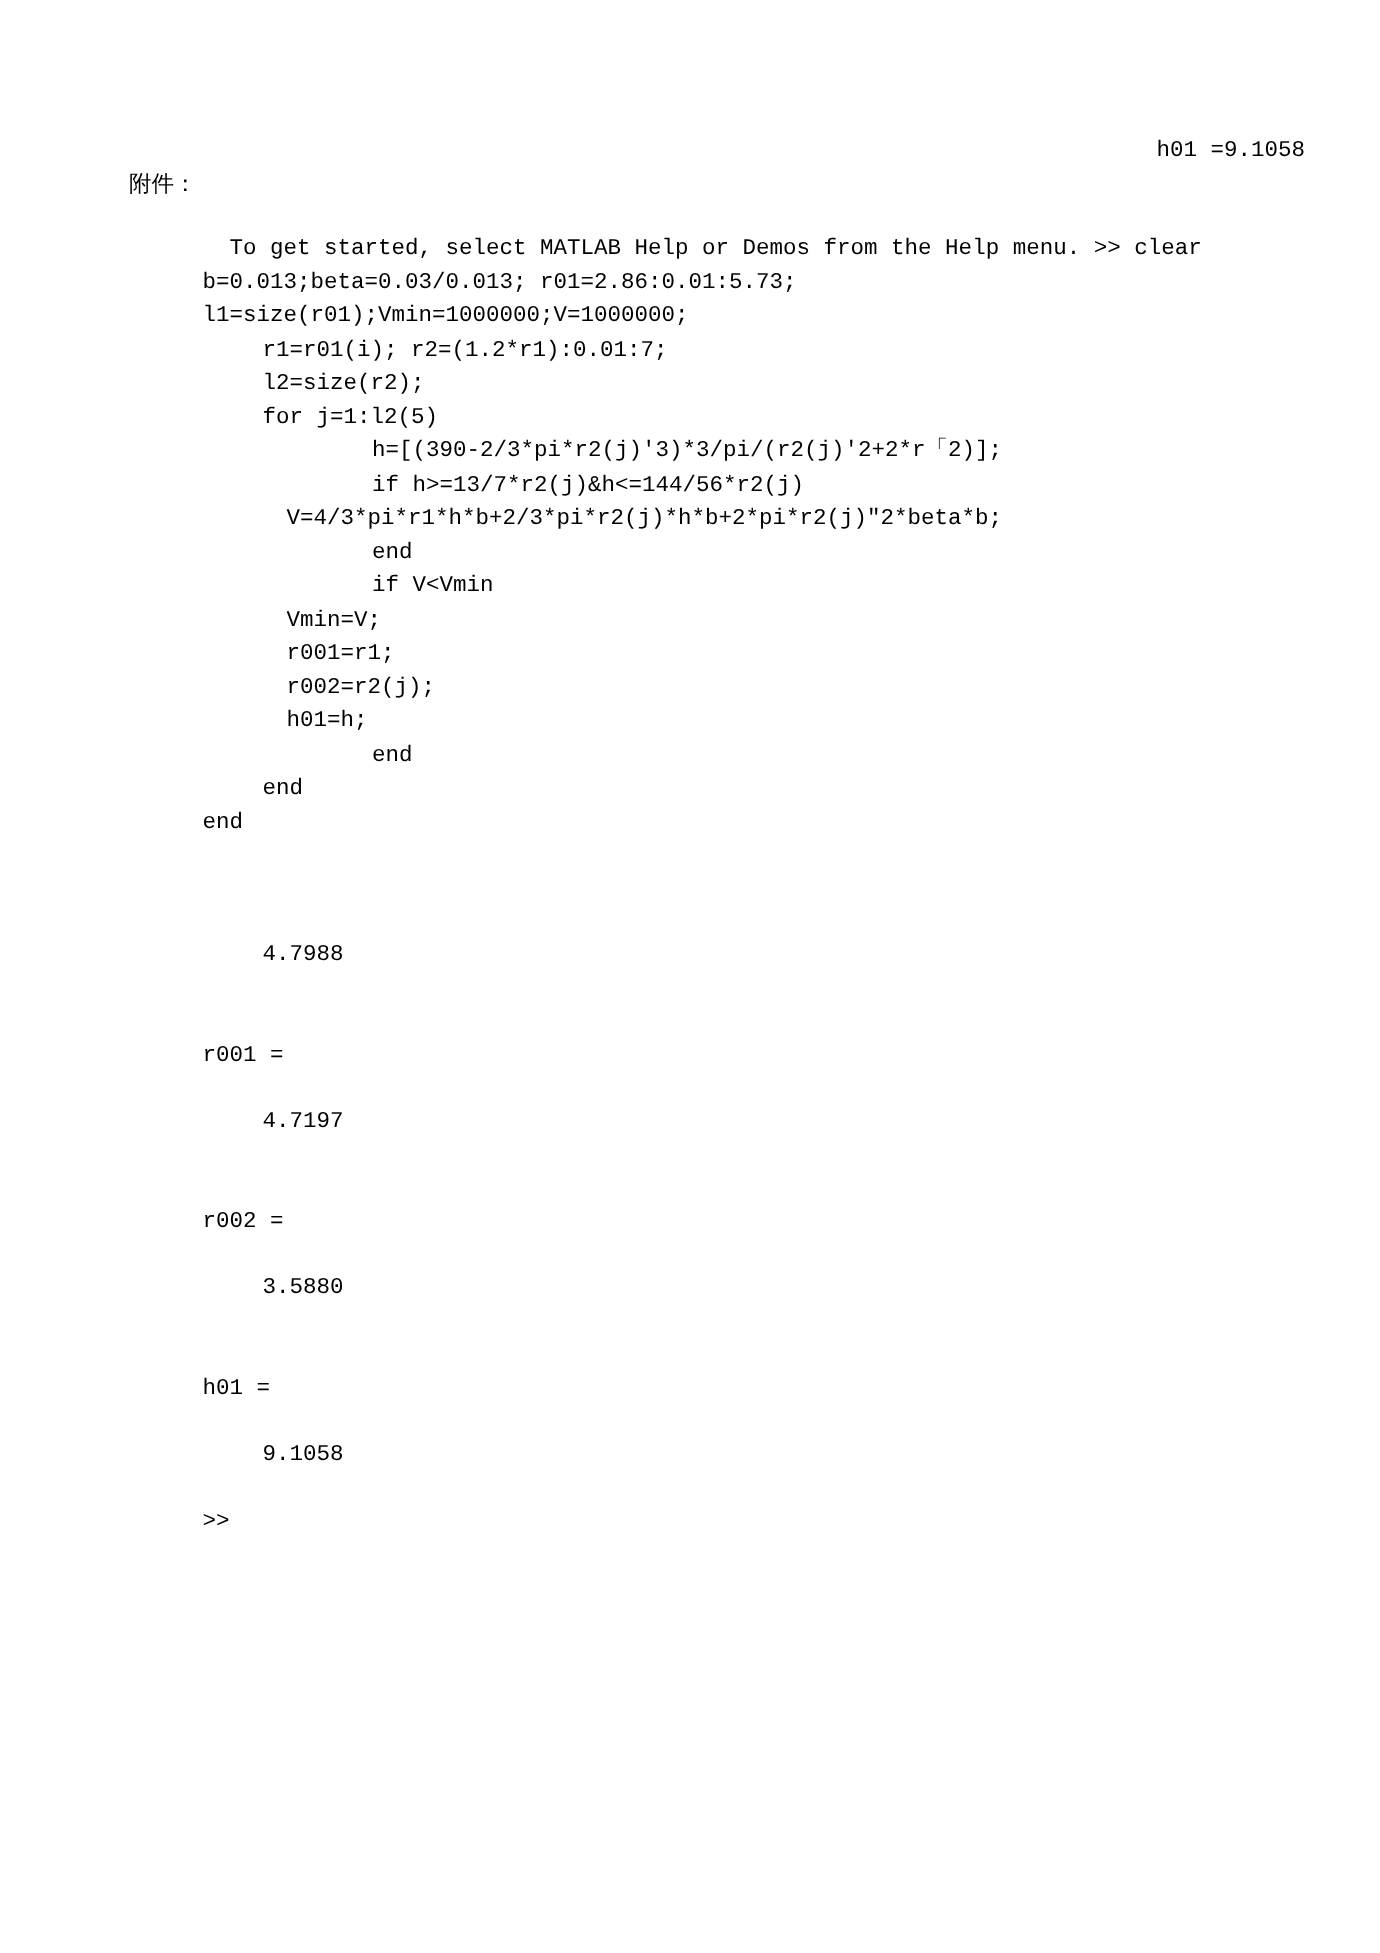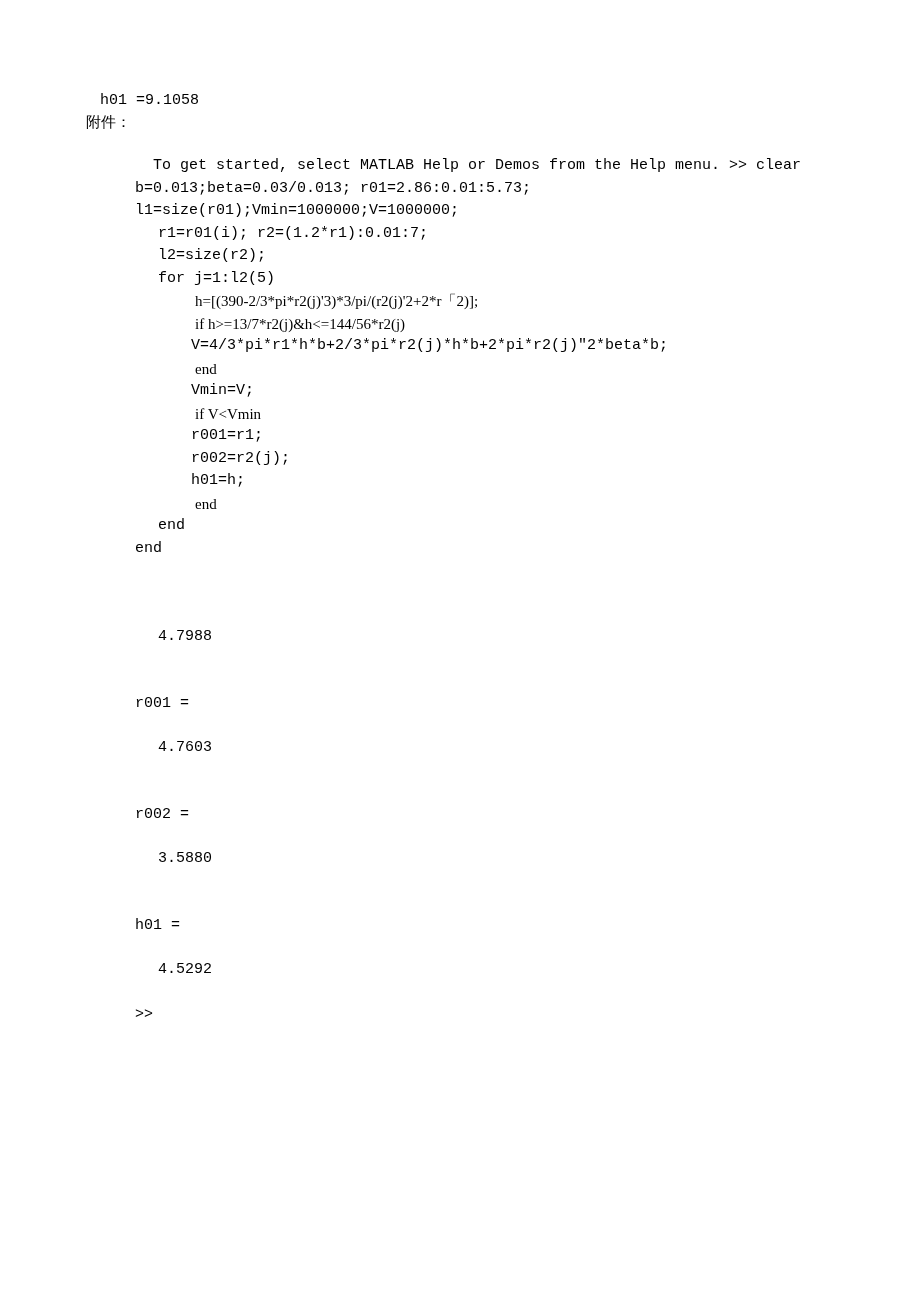--- a/index.html
+++ b/index.html
@@ -14,38 +14,38 @@
       color: #000000;
       line-height: 1.5;
       padding: 90px 50px 50px 100px;
       width: 920px;
     }
     .line {
       white-space: pre;
     }
     .header-line {
       margin-left: 0;
+      text-align: right;
     }
     .appendix-label {
       margin-left: -50px;
       padding-left: 36px;
     }
     .code-block {
       margin-left: 35px;
       margin-top: 20px;
     }
     .indent-0 {
       margin-left: 0;
     }
     .indent-1 {
-      margin-left: 23px;
+      margin-left: 40px;
     }
     .indent-2 {
-      margin-left: 60px;
-      font-family: Liberation Serif, serif;
+      margin-left: 113px;
     }
     .indent-3 {
       margin-left: 56px;
     }
     .blank-line {
       height: 22px;
     }
     .blank-line-2 {
       height: 44px;
     }
@@ -61,44 +61,44 @@
     <div class="line">  To get started, select MATLAB Help or Demos from the Help menu. &gt;&gt; clear</div>
     <div class="line indent-0">b=0.013;beta=0.03/0.013; r01=2.86:0.01:5.73;</div>
     <div class="line indent-0">l1=size(r01);Vmin=1000000;V=1000000;</div>
     <div class="line indent-1">r1=r01(i); r2=(1.2*r1):0.01:7;</div>
     <div class="line indent-1">l2=size(r2);</div>
     <div class="line indent-1">for j=1:l2(5)</div>
     <div class="line indent-2">h=[(390-2/3*pi*r2(j)'3)*3/pi/(r2(j)'2+2*r「2)];</div>
     <div class="line indent-2">if h&gt;=13/7*r2(j)&amp;h&lt;=144/56*r2(j)</div>
     <div class="line indent-3">V=4/3*pi*r1*h*b+2/3*pi*r2(j)*h*b+2*pi*r2(j)"2*beta*b;</div>
     <div class="line indent-2">end</div>
+    <div class="line indent-2">if V&lt;Vmin</div>
     <div class="line indent-3">Vmin=V;</div>
-    <div class="line indent-2">if V&lt;Vmin</div>
     <div class="line indent-3">r001=r1;</div>
     <div class="line indent-3">r002=r2(j);</div>
     <div class="line indent-3">h01=h;</div>
     <div class="line indent-2">end</div>
     <div class="line indent-1">end</div>
     <div class="line indent-0">end</div>
 
     <div class="blank-line-2"></div>
     <div class="blank-line"></div>
     <div class="line indent-1">4.7988</div>
 
     <div class="blank-line-2"></div>
     <div class="line indent-0">r001 =</div>
     <div class="blank-line"></div>
-    <div class="line indent-1">4.7603</div>
+    <div class="line indent-1">4.7197</div>
 
     <div class="blank-line-2"></div>
     <div class="line indent-0">r002 =</div>
     <div class="blank-line"></div>
     <div class="line indent-1">3.5880</div>
 
     <div class="blank-line-2"></div>
     <div class="line indent-0">h01 =</div>
     <div class="blank-line"></div>
-    <div class="line indent-1">4.5292</div>
+    <div class="line indent-1">9.1058</div>
 
     <div class="blank-line"></div>
     <div class="line indent-0">&gt;&gt;</div>
   </div>
 </div>
 
 </body></html>

